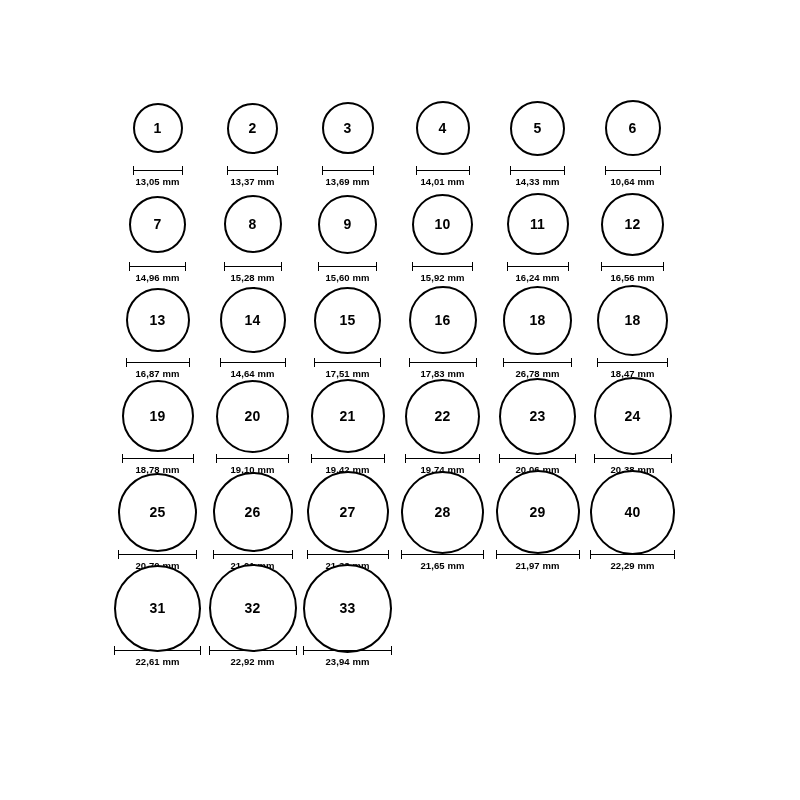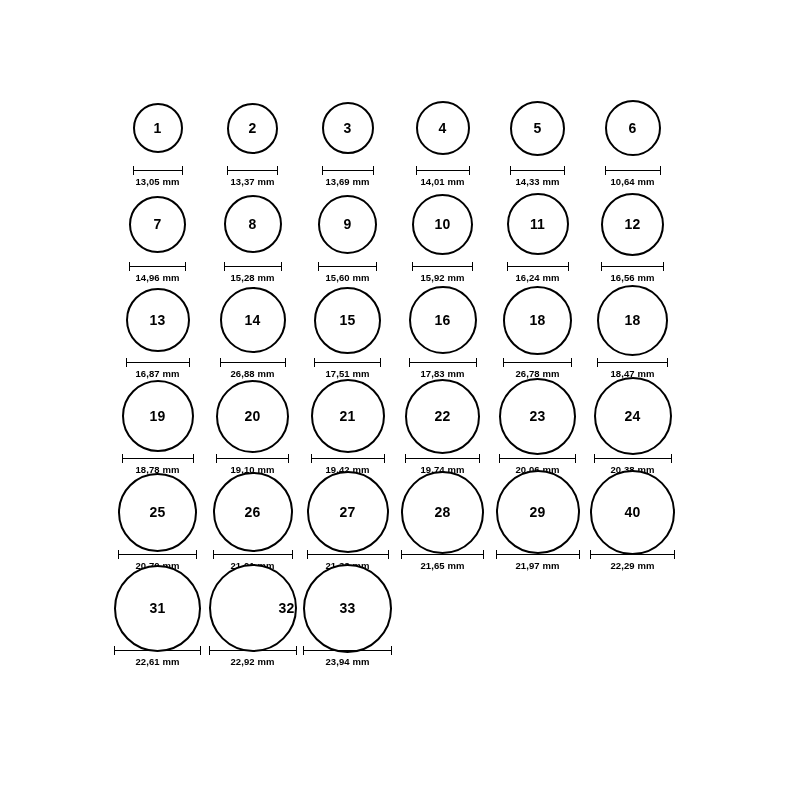--- a/index.html
+++ b/index.html
@@ -275,21 +275,21 @@
           <div class="ring-wrap">
             <div class="ring" style="width: 66px; height: 66px;">
               <span class="ring-number">14</span>
             </div>
           </div>
           <div class="measure" style="width: 66px;">
             <div class="bar"></div>
             <div class="tick left"></div>
             <div class="tick right"></div>
           </div>
-          <div class="mm-label">26,88 mm</div>
+          <div class="mm-label">14,64 mm</div>
         </div>
         <div class="cell">
           <div class="ring-wrap">
             <div class="ring" style="width: 67px; height: 67px;">
               <span class="ring-number">15</span>
             </div>
           </div>
           <div class="measure" style="width: 67px;">
             <div class="bar"></div>
             <div class="tick left"></div>
@@ -506,21 +506,21 @@
           </div>
           <div class="measure" style="width: 87px;">
             <div class="bar"></div>
             <div class="tick left"></div>
             <div class="tick right"></div>
           </div>
           <div class="mm-label">22,61 mm</div>
         </div>
         <div class="cell">
           <div class="ring-wrap">
-            <div class="ring" style="width: 88px; height: 88px; justify-content: flex-end;">
+            <div class="ring" style="width: 88px; height: 88px;">
               <span class="ring-number">32</span>
             </div>
           </div>
           <div class="measure" style="width: 88px;">
             <div class="bar"></div>
             <div class="tick left"></div>
             <div class="tick right"></div>
           </div>
           <div class="mm-label">22,92 mm</div>
         </div>

